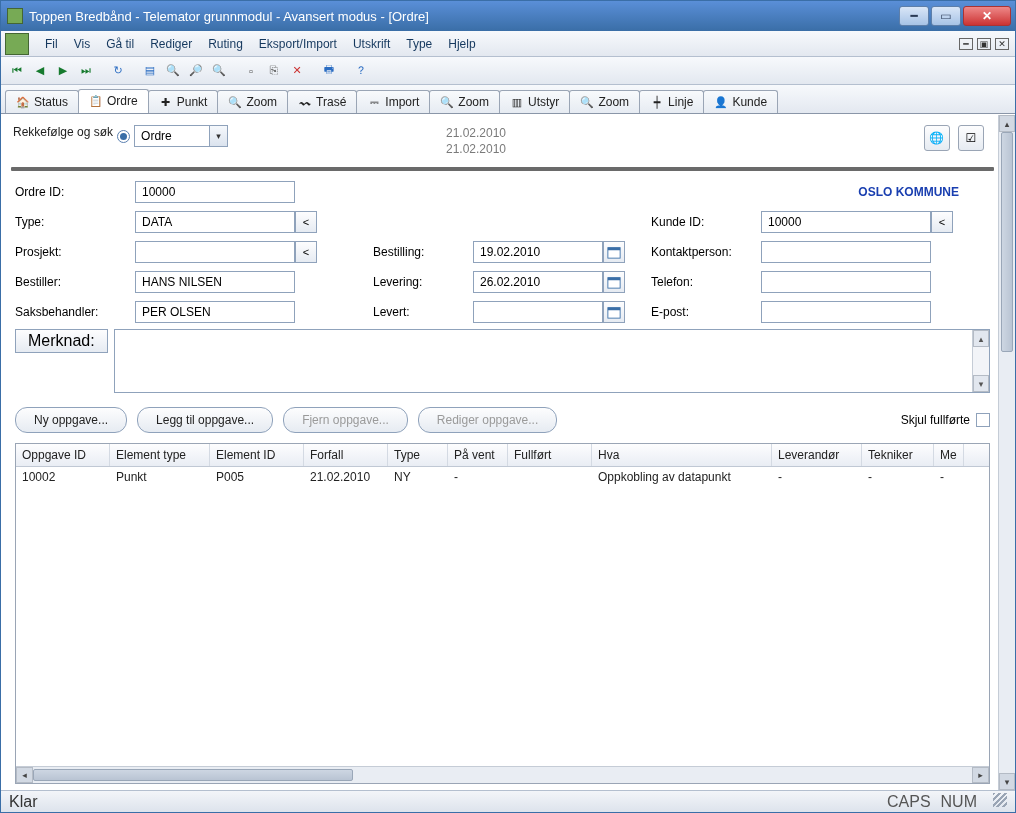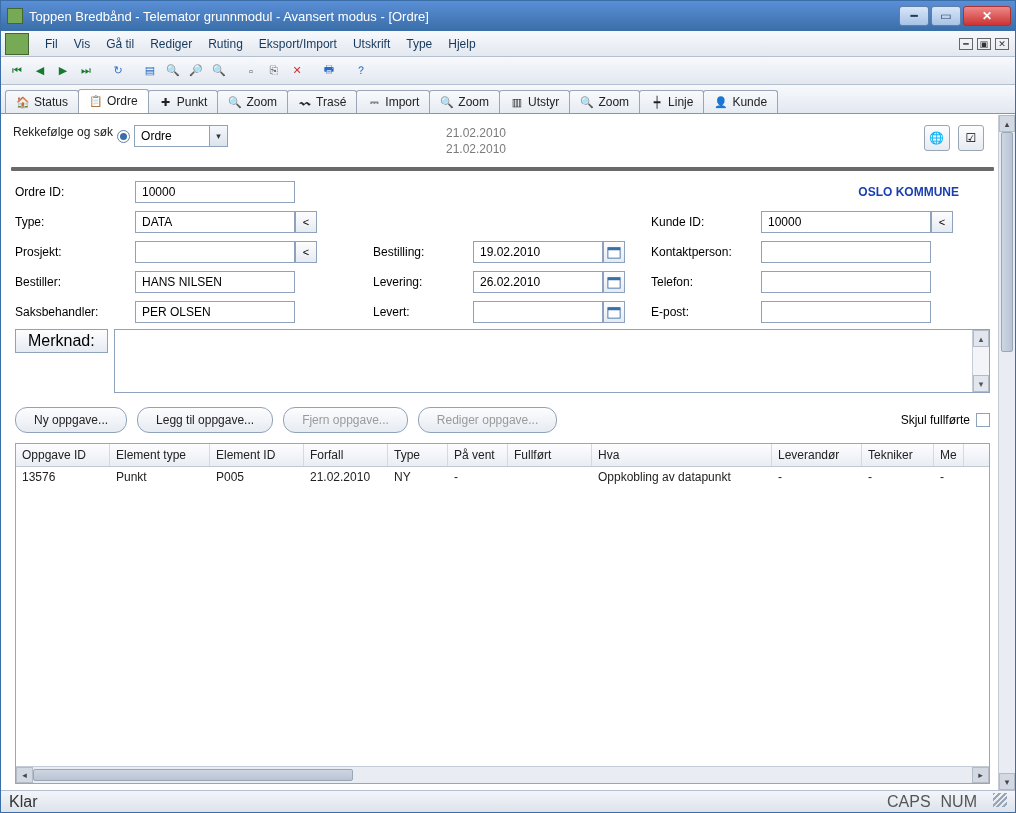--- a/index.html
+++ b/index.html
@@ -339,21 +339,21 @@
             <div class="th c-type">Type</div>
             <div class="th c-pavent">På vent</div>
             <div class="th c-fullfort">Fullført</div>
             <div class="th c-hva">Hva</div>
             <div class="th c-lev">Leverandør</div>
             <div class="th c-tek">Tekniker</div>
             <div class="th c-me">Me</div>
           </div>
         <div class="tbody" id="tbody">
             <div class="tr">
-              <div class="td c-oppgaveid">13576</div>
+              <div class="td c-oppgaveid">10002</div>
               <div class="td c-eltype">Punkt</div>
               <div class="td c-elid">P005</div>
               <div class="td c-forfall">21.02.2010</div>
               <div class="td c-type">NY</div>
               <div class="td c-pavent">-</div>
               <div class="td c-fullfort"></div>
               <div class="td c-hva">Oppkobling av datapunkt</div>
               <div class="td c-lev">-</div>
               <div class="td c-tek">-</div>
               <div class="td c-me">-</div>

